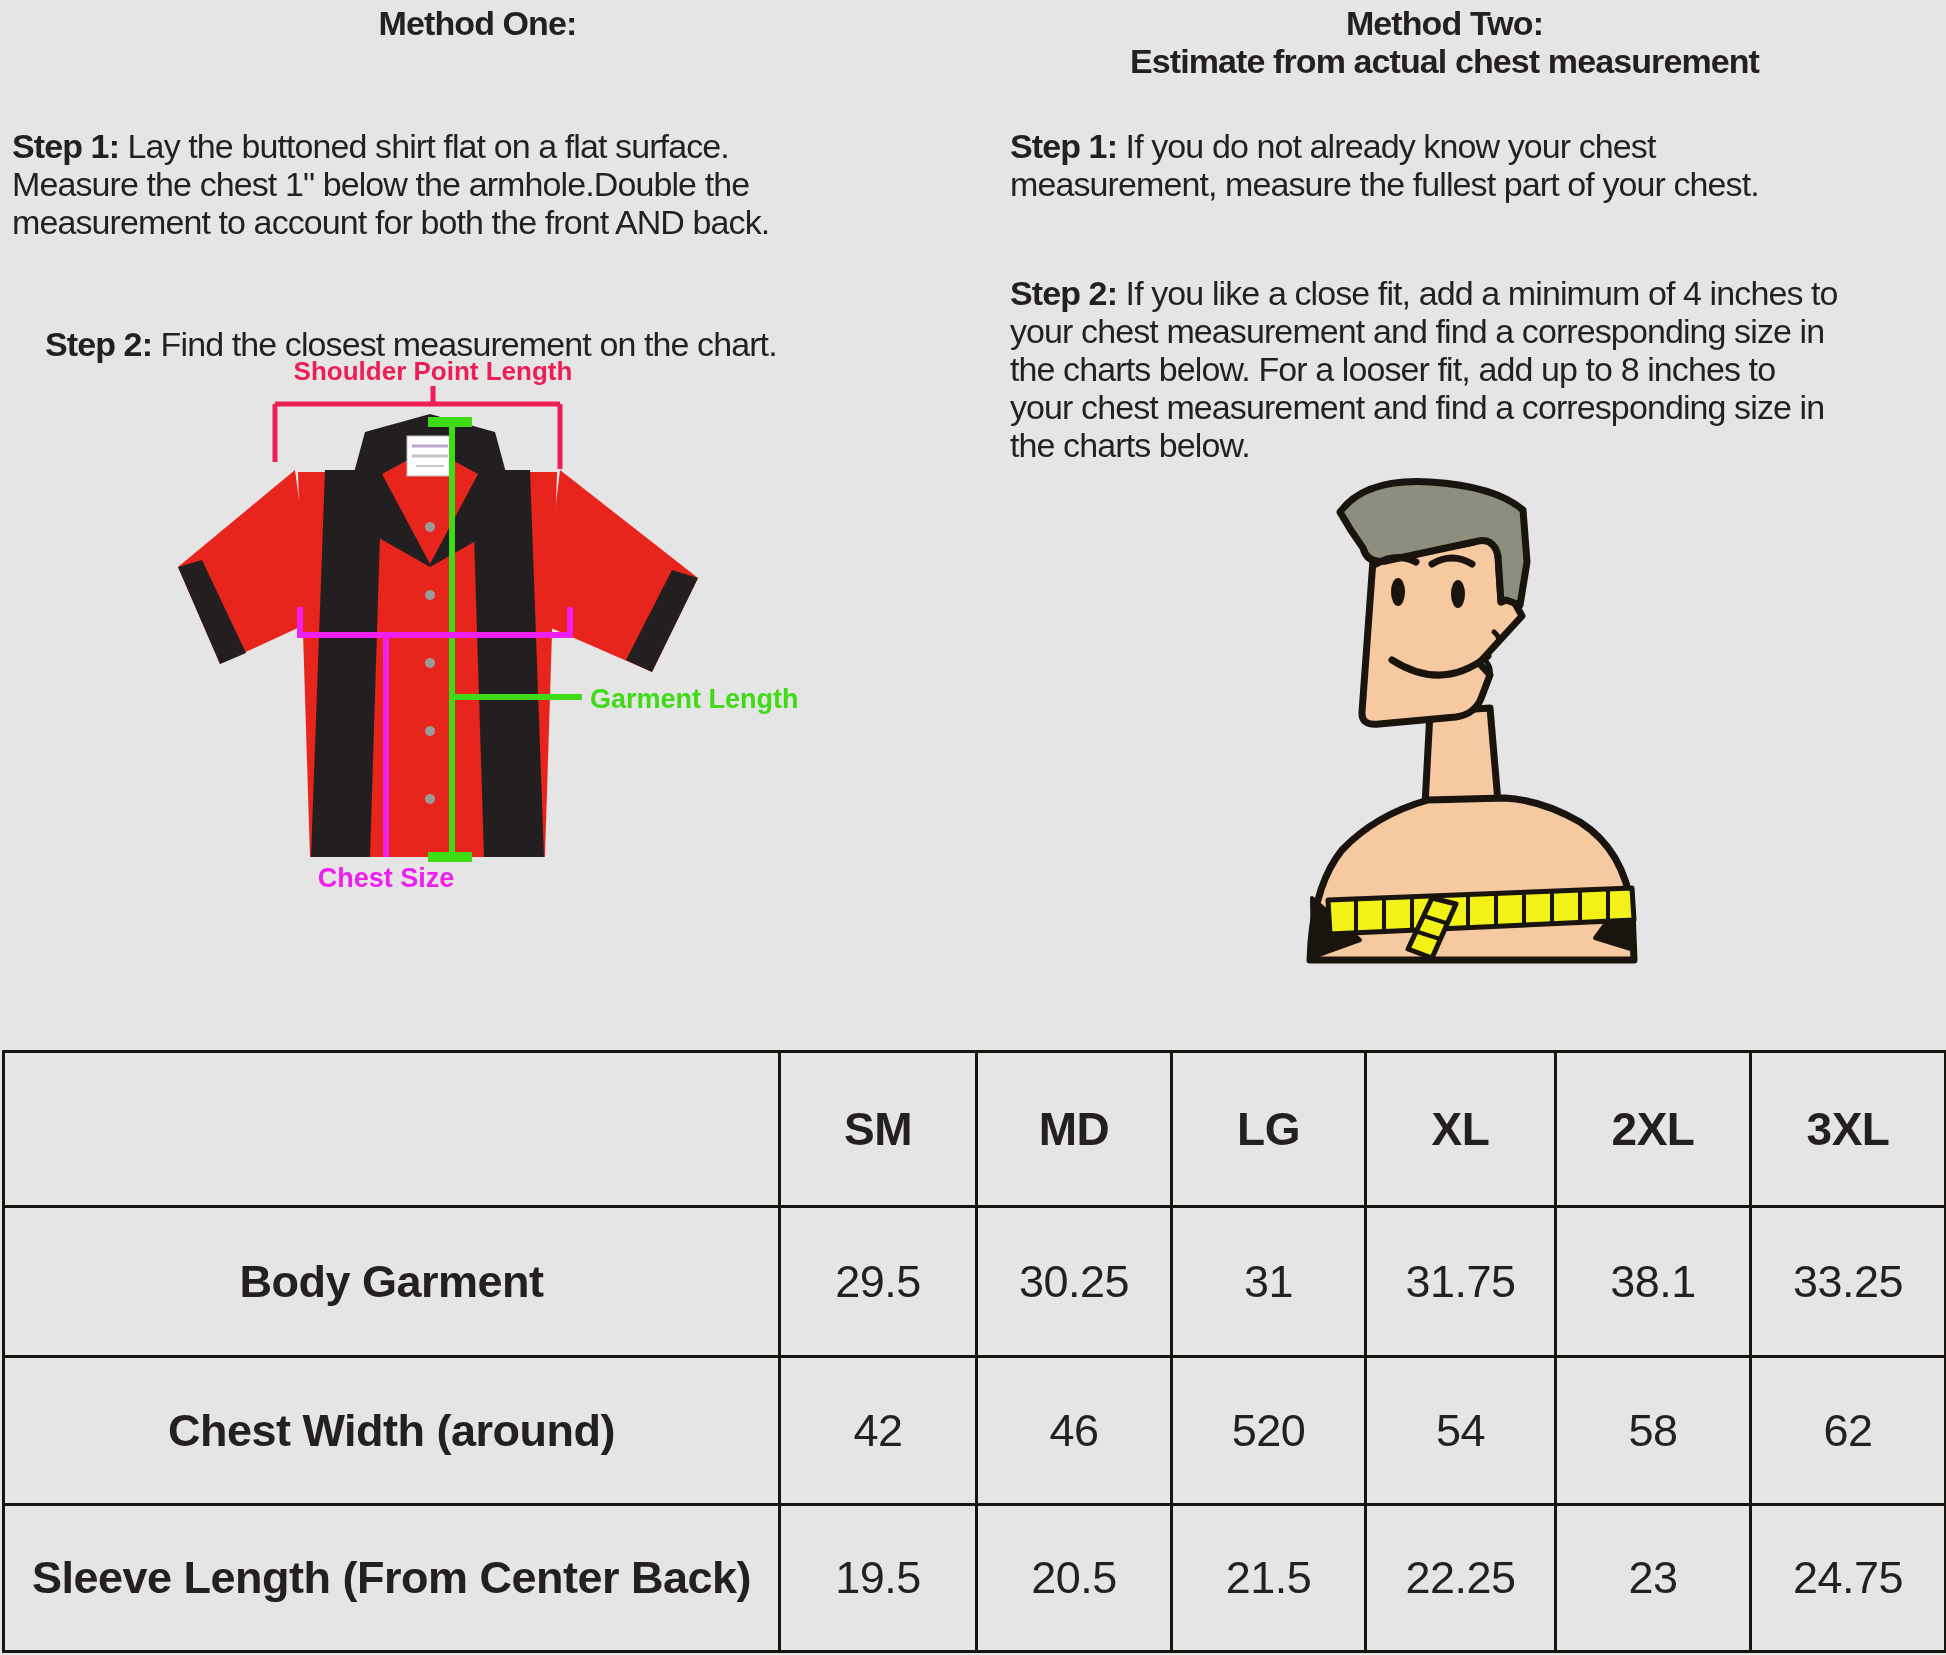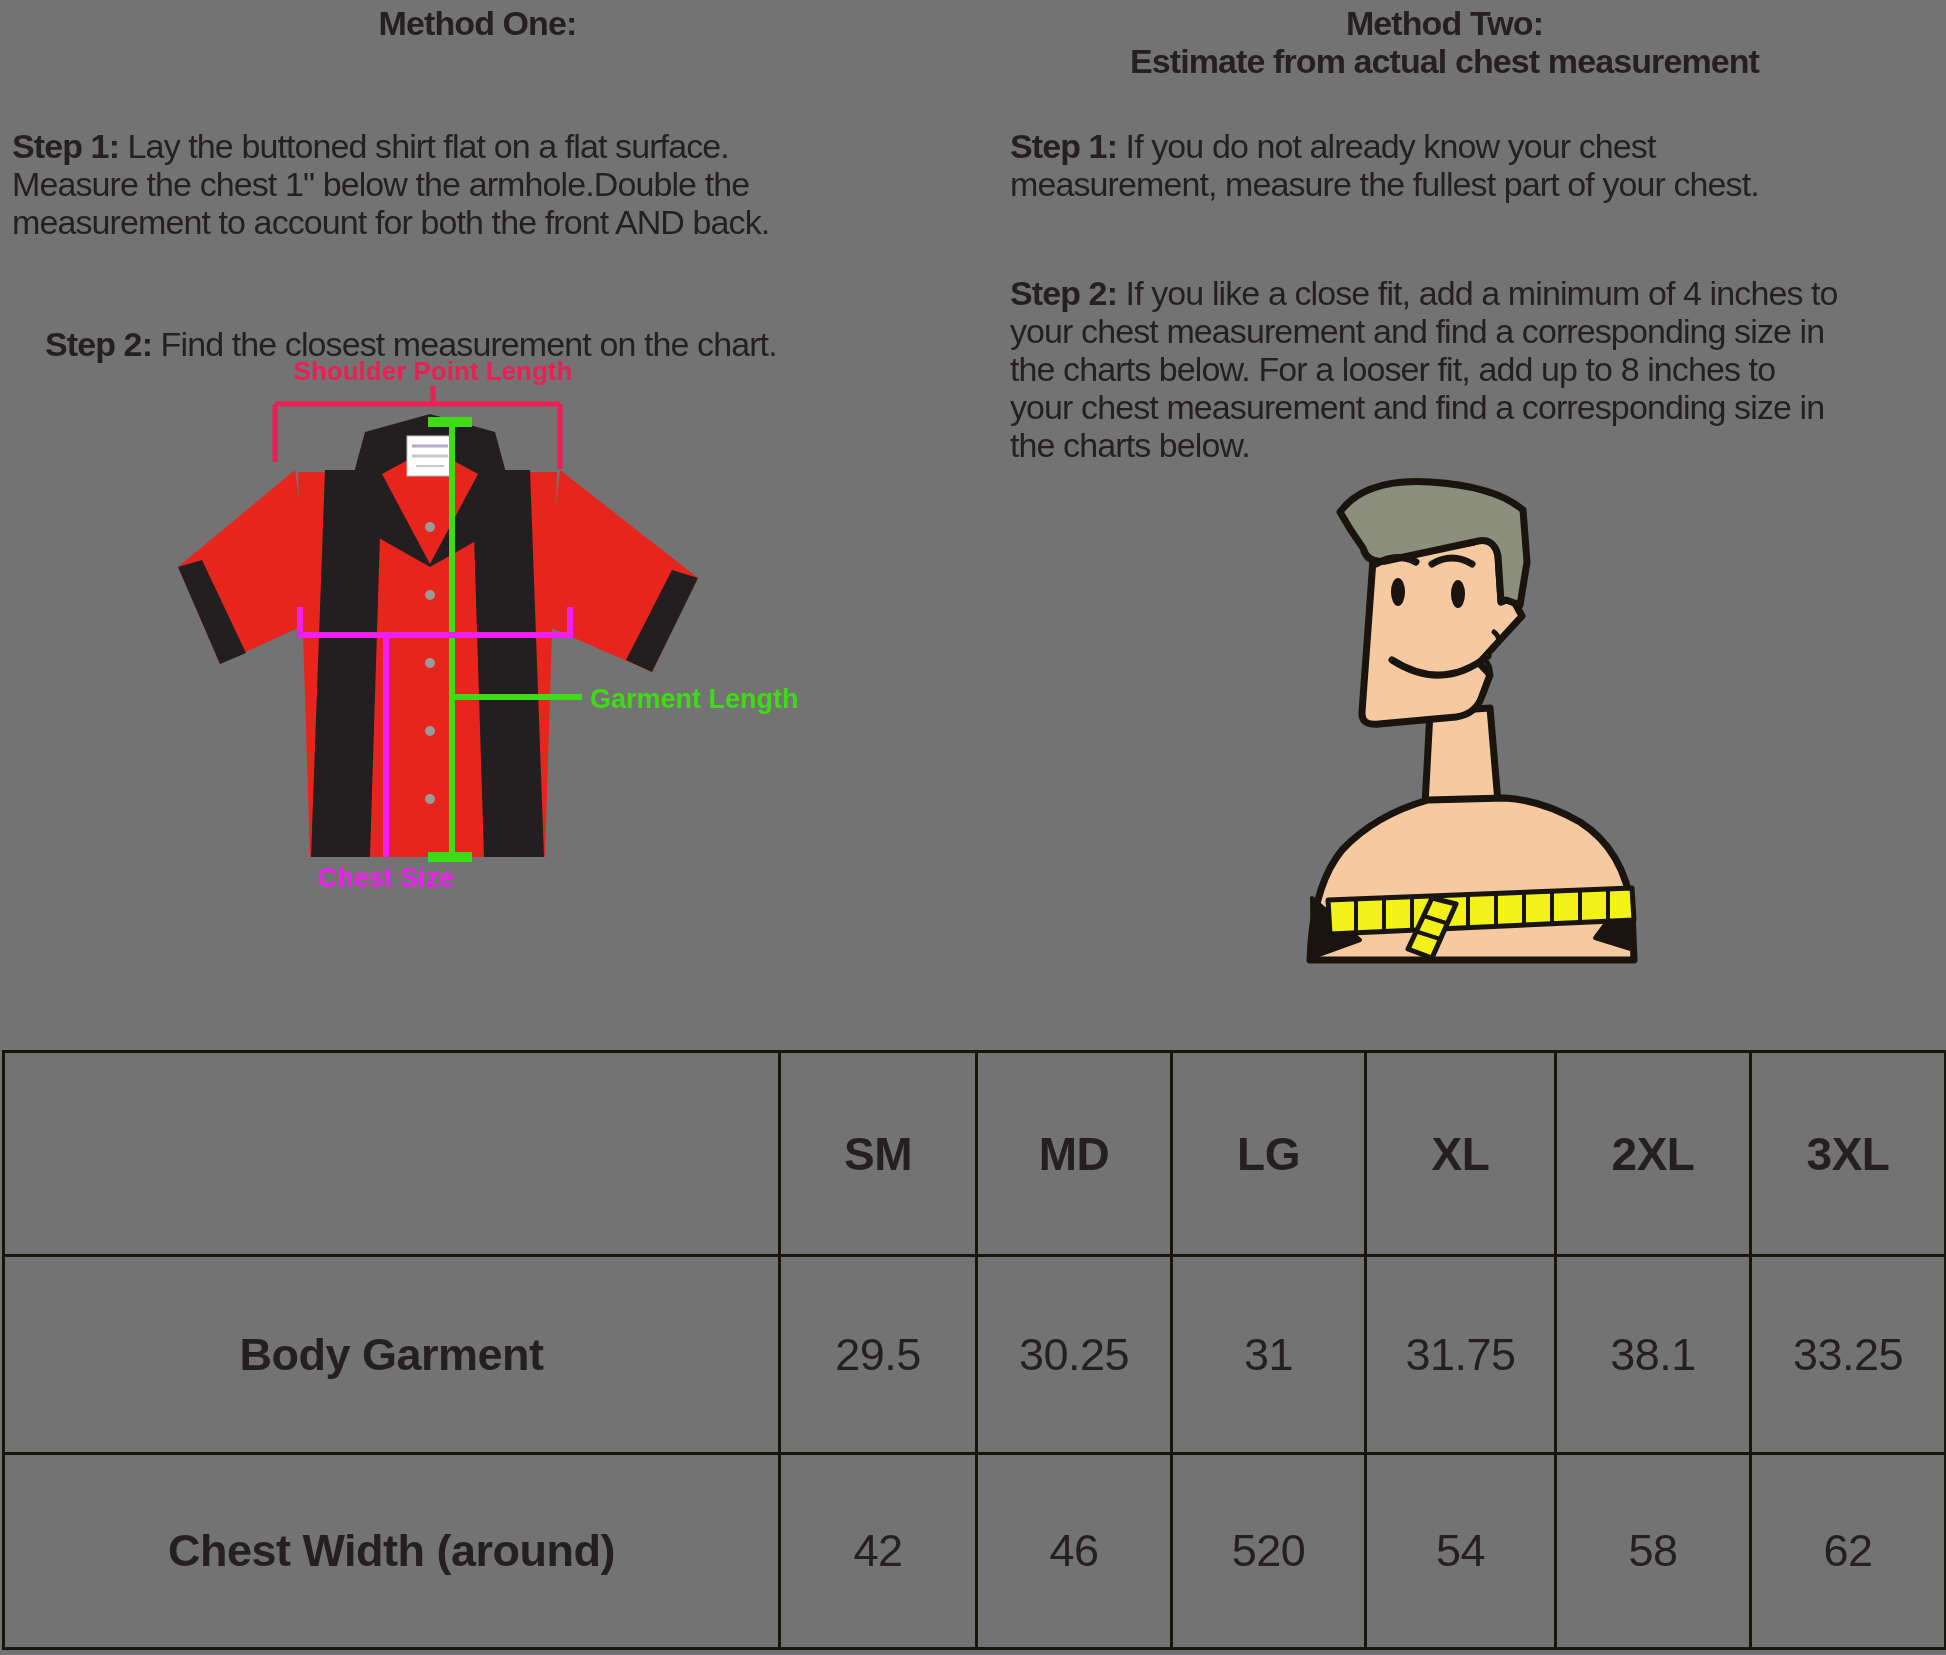--- a/index.html
+++ b/index.html
@@ -1,17 +1,17 @@
 <!DOCTYPE html>
 <html><head>
 <meta charset="utf-8">
 <style>
   html,body { margin:0; padding:0; background:#ffffff; }
   .page {
-    position:relative; width:1946px; height:1655px; background:#737373;
+    position:relative; width:1946px; height:1655px; background:#e5e5e5;
     font-family:"Liberation Sans", sans-serif; color:#241f21; overflow:hidden;
   }
   .text-col { position:absolute; font-size:34px; line-height:38px; letter-spacing:-0.9px; color:#241f21; }
   .ttl { font-weight:700; text-align:center; }
   .para { white-space:pre-line; }
   .step-label { font-weight:700; }
 
   .shirt-svg { position:absolute; left:120px; top:352px; width:700px; height:560px; }
   .man-svg   { position:absolute; left:1280px; top:470px; width:400px; height:500px; }
 
@@ -183,16 +183,25 @@
     </tr>
     <tr style="height:148px;">
       <td class="rowlabel">Chest Width (around)</td>
       <td>42</td>
       <td>46</td>
       <td>520</td>
       <td>54</td>
       <td>58</td>
       <td>62</td>
     </tr>
+    <tr style="height:147px;">
+      <td class="rowlabel">Sleeve Length (From Center Back)</td>
+      <td>19.5</td>
+      <td>20.5</td>
+      <td>21.5</td>
+      <td>22.25</td>
+      <td>23</td>
+      <td>24.75</td>
+    </tr>
   </tbody>
     </table>
 
 </div>
 
 </body></html>

